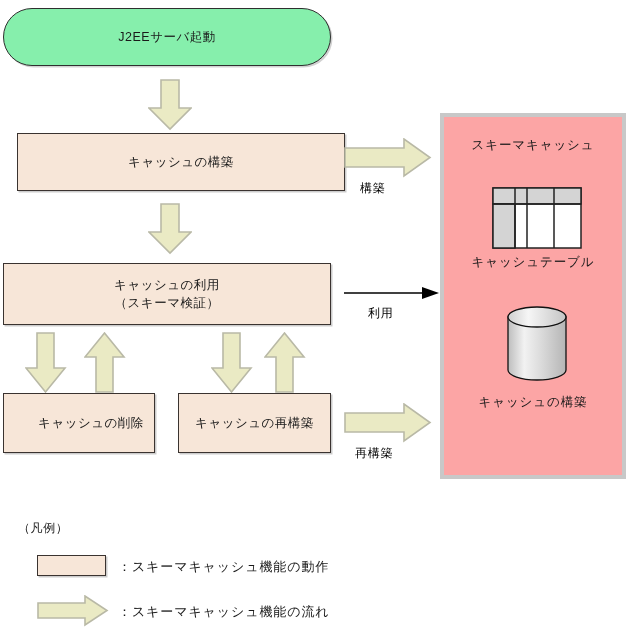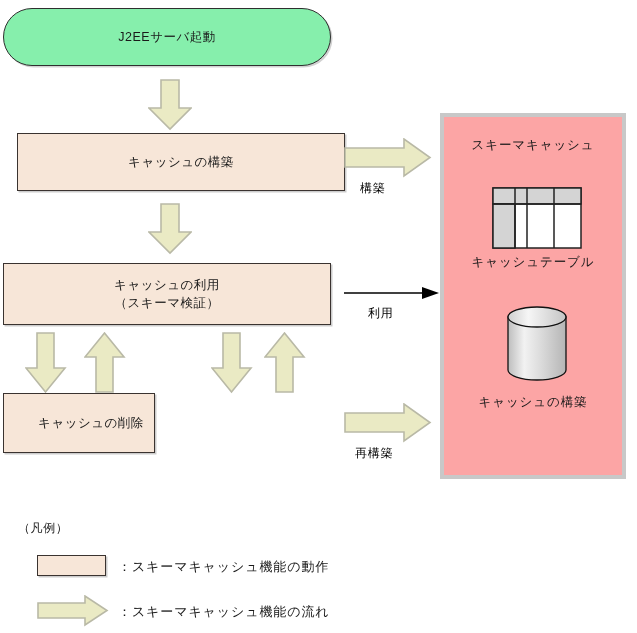--- a/index.html
+++ b/index.html
@@ -127,20 +127,23 @@
   </svg>
 
   <svg class="abs arrowsvg" style="left:264px;top:332px;" width="42" height="62" viewBox="0 0 42 62">
     <polygon points="20.5,1 40,25 29,25 29,60 12,60 12,25 1,25" fill="#eaeac4" stroke="#b9b9a6" stroke-width="1.6"></polygon>
   </svg>
 
   <div class="abs proc" style="left:3px;top:393px;width:152px;height:60px;padding-left:24px;">
     <span>キャッシュの削除</span>
   </div>
 
+  <div class="abs proc" style="left:178px;top:393px;width:153px;height:60px;">
+    <span>キャッシュの再構築</span>
+  </div>
 
   <svg class="abs arrowsvg" style="left:344px;top:403px;" width="88" height="40" viewBox="0 0 88 40">
     <polygon points="1,10 60,10 60,1 86,19.5 60,38 60,29 1,29" fill="#eaeac4" stroke="#b9b9a6" stroke-width="1.6"></polygon>
   </svg>
   <div class="flowlabel" style="left:355px;top:445px;">再構築</div>
 
   <div class="abs panel" style="left:440px;top:113px;width:186px;height:366px;">
 
     <div class="panel-label" style="left:0;top:20px;">スキーマキャッシュ</div>
 

